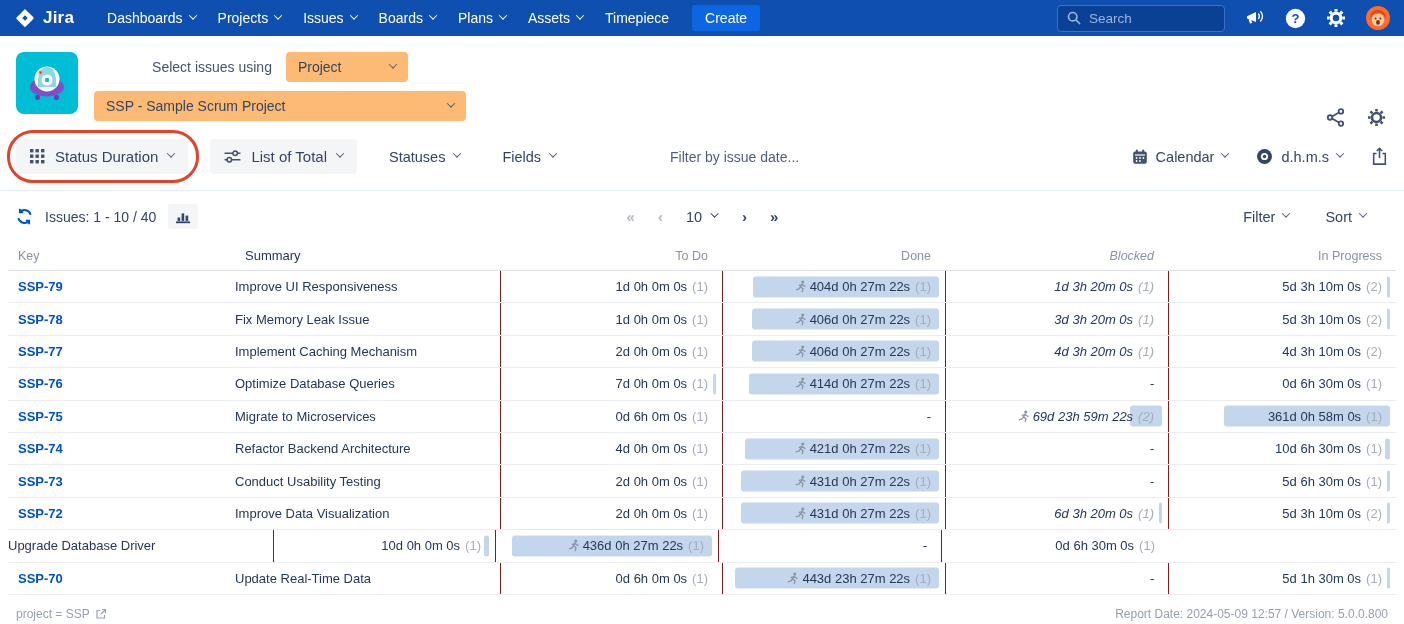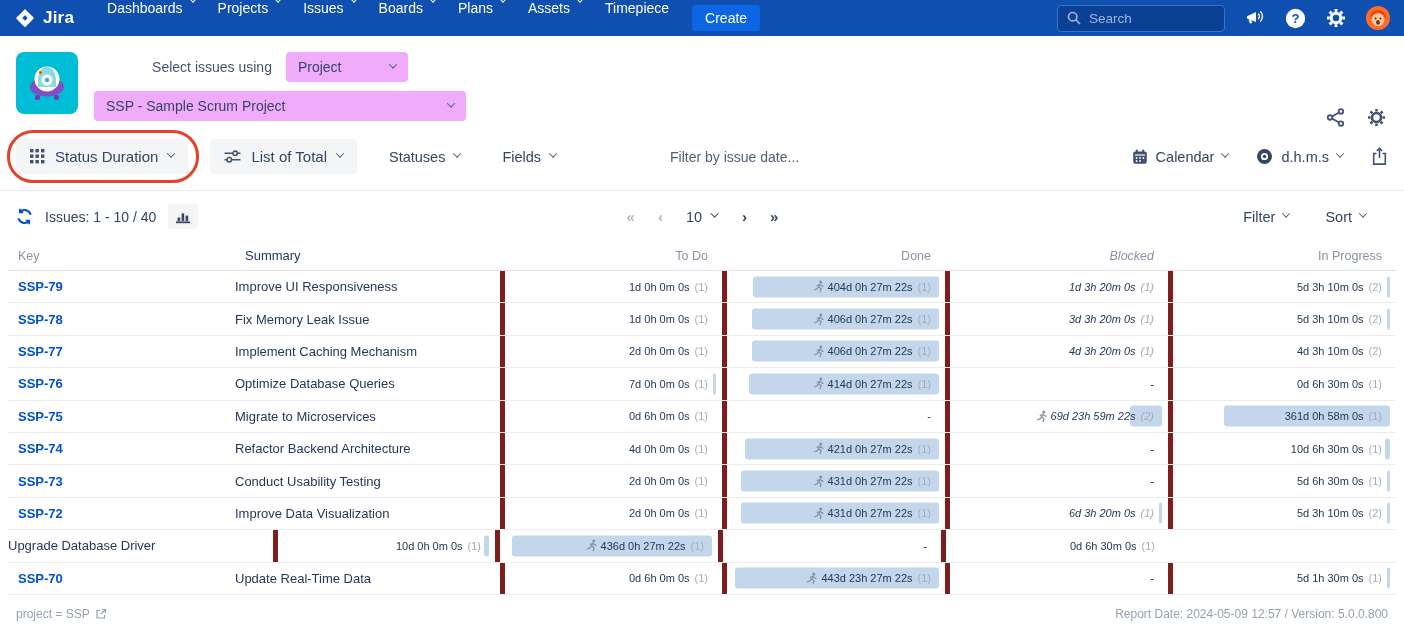--- a/index.html
+++ b/index.html
@@ -5,34 +5,34 @@
   * { box-sizing: border-box; }
   html,body { margin:0; padding:0; }
   body {
     width:1404px; height:624px; overflow:hidden; position:relative;
     background:#fff; font-family:"Liberation Sans", sans-serif; color:#344563;
   }
   
   .topnav { height:36px; background:#0E4FAF; display:flex; align-items:center; padding:0 14px; color:#fff; }
   .logo { display:flex; align-items:center; gap:7px; margin-right:22px; cursor:pointer; }
   .logo-text { font-size:17px; font-weight:700; letter-spacing:.2px; }
-  .nav-item { display:flex; align-items:flex-start; gap:7px; font-size:14px; padding:0 11px; height:36px; cursor:pointer; white-space:nowrap; }
+  .nav-item { display:flex; align-items:center; gap:7px; font-size:14px; padding:0 11px; height:36px; cursor:pointer; white-space:nowrap; }
   .chev { width:6px; height:6px; border-right:1.8px solid currentColor; border-bottom:1.8px solid currentColor; transform:rotate(45deg) translate(-1px,-1px); display:inline-block; margin-top:-3px; }
   .create-btn { background:#0C66E4; border-radius:3px; padding:5px 13px; font-size:14px; font-weight:500; margin-left:12px; cursor:pointer; }
   .nav-right { margin-left:auto; display:flex; align-items:center; gap:20px; }
   .search-box { display:flex; align-items:center; gap:8px; background:#0A4194; border:1px solid #3D71C6; border-radius:4px; height:27px; width:168px; padding:0 9px; color:#9FB4DC; font-size:13.5px; cursor:text; }
   .nav-icon { display:flex; align-items:center; cursor:pointer; }
 
   
   .app-header { padding:16px 16px 4px; display:flex; position:relative; }
   .app-icon { width:62px; height:62px; border-radius:8px; background:#00BDD6; flex:0 0 auto; display:flex; align-items:center; justify-content:center; }
   .header-main { margin-left:16px; }
   .hrow1 { display:flex; align-items:center; gap:14px;justify-content:center; }
   .select-label { font-size:14px; color:#44546F; }
-  .dd { background:#f0abfc; border-radius:4px; display:flex; align-items:center; justify-content:space-between; font-size:14px; color:#344563; padding:7px 12px; cursor:pointer; }
+  .dd { background:#fdba74; border-radius:4px; display:flex; align-items:center; justify-content:space-between; font-size:14px; color:#344563; padding:7px 12px; cursor:pointer; }
   .mode-dd { width:122px; }
   .project-dd { width:372px; margin-top:9px; }
   .header-icons { position:absolute; right:18px; top:72px; display:flex; gap:22px; align-items:center; }
   .hicon { cursor:pointer; display:flex; }
 
   
   .toolbar { display:flex; align-items:center; padding:14px 16px 16px; position:relative; border-bottom:1px solid #E3ECF8; }
   .btn-gray { background:#F4F5F7; border-radius:4px; padding:9px 14px; display:flex; gap:10px; align-items:center; font-size:15px; color:#344563; font-weight:500; cursor:pointer; white-space:nowrap; }
   .btn-plain { display:flex; gap:9px; align-items:center; font-size:14.5px; color:#344563; font-weight:500; cursor:pointer; padding:9px 10px; white-space:nowrap; }
   .tb-gap { margin-left:22px; }
@@ -56,21 +56,21 @@
   
   .table { margin:2px 8px 0; }
   .thead { display:flex; color:#8993A4; font-size:12.5px; height:30px; align-items:center; border-bottom:1px solid #DFE1E6; }
   .th { padding:0 14px 0 10px; }
   .trow { display:flex; height:32.4px; align-items:stretch; border-bottom:1px solid #EBECF0; background:#fff; }
   .td { display:flex; align-items:center; }
   .c-key { width:227px; padding-left:10px; }
   .c-sum { width:265px; font-size:13px; color:#253858; }
   .c-todo { width:222px; } .c-done { width:223px; } .c-blocked { width:223px;font-style:italic; } .c-prog { width:228px; }
   .th.c-todo, .th.c-done, .th.c-blocked, .th.c-prog { text-align:right; justify-content:flex-end; display:flex; }
-  .dur-td { border-left:5px solid #7f1d1d; justify-content:flex-end; position:relative; padding-right:14px; font-size:11px; color:#253858; }
+  .dur-td { border-left:1px solid #7f1d1d; justify-content:flex-end; position:relative; padding-right:14px; font-size:13px; color:#253858; }
   .key-link { color:#0052CC; font-weight:600; font-size:13px; text-decoration:none; cursor:pointer; }
   .cnt { color:#A5ADBA; margin-left:5px; }
   .bar { position:absolute; right:6px; top:50%; transform:translateY(-50%); height:21px; border-radius:3px; background:#C3D6EB; }
   .cellc { position:relative; display:flex; align-items:center; }
   .runner { margin-right:3px; }
 
   
   .footer { display:flex; justify-content:space-between; align-items:center; padding:12px 16px 0; font-size:12px; color:#97A0AF; }
   .jql { display:flex; align-items:center; gap:5px; cursor:pointer; }
 </style>

